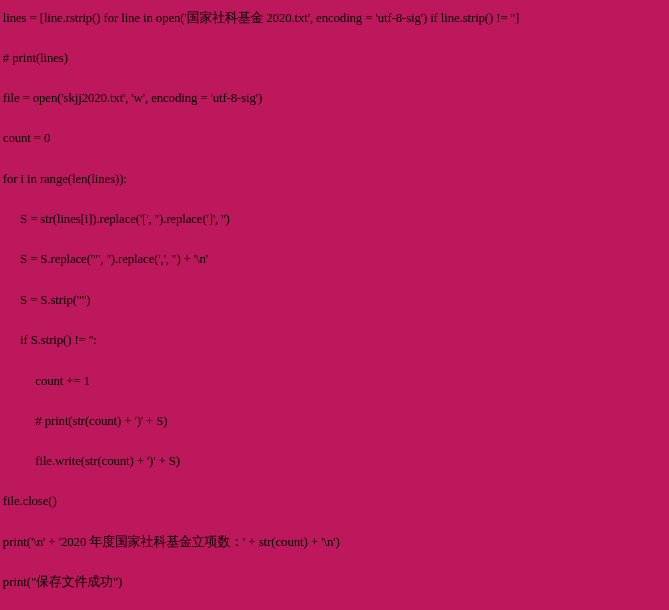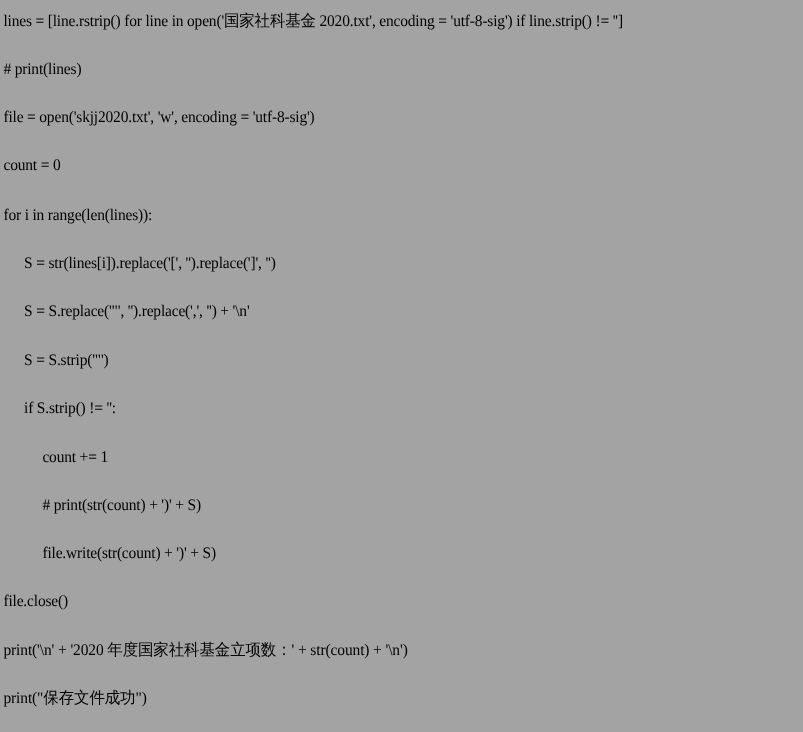--- a/index.html
+++ b/index.html
@@ -11,21 +11,21 @@
     width: 669px;
     height: 610px;
     overflow: hidden;
     font-family: "Liberation Serif", "DejaVu Serif", serif;
     color: #000000;
   }
   #code-document {
     position: relative;
     width: 669px;
     height: 610px;
-    background: #a3a3a3;
+    background: #be185d;
     padding: 0;
     box-sizing: border-box;
   }
   .code-line {
     position: absolute;
     left: 0;
     white-space: pre;
     font-family: "Liberation Serif", "DejaVu Serif", serif;
     font-size: 13.5px;
     line-height: 16px;

